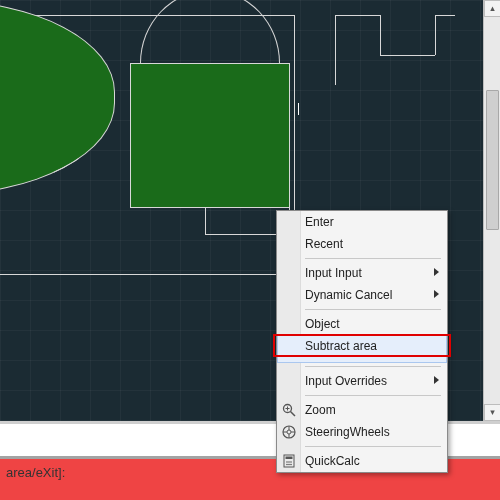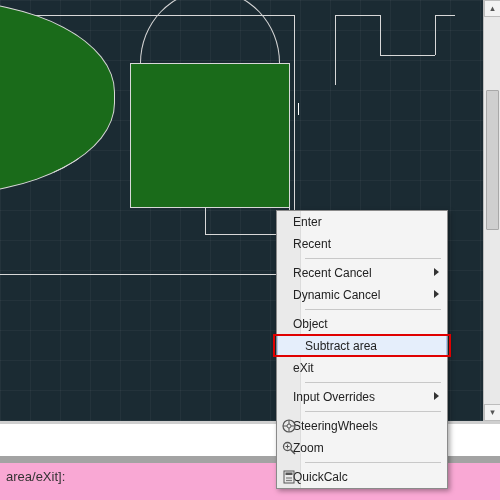--- a/index.html
+++ b/index.html
@@ -63,22 +63,22 @@
     position: absolute;
     left: 0; top: 421px;
     width: 500px; height: 79px;
     background: #fff;
     border-top: 3px solid #cfcfcf;
   }
   .cmd-row {
     position: absolute;
     left: 0; bottom: 0;
     height: 44px; width: 100%;
-    border-top: 7px solid #a3a3a3;
-    background: #f9a8d4;
+    border-top: 3px solid #a3a3a3;
+    background: #ef4444;
   }
   .cmd-prompt {
     position: absolute;
     left: 6px; top: 6px;
     font-size: 13px;
     color: #333;
   }
 
   
   .context-menu {
@@ -88,29 +88,29 @@
     background: #f4f4f4;
     border: 1px solid #8a8a8a;
     box-shadow: 2px 2px 5px rgba(0,0,0,0.35);
     font-size: 12px;
     color: #222;
     z-index: 50;
   }
   .menu-item {
     position: relative;
     height: 22px;
-    padding-left: 16px;
+    padding-left: 28px;
     padding-right: 16px;
     line-height: 22px;
     cursor: default;
   }
   .menu-item.hover {
     background: #e5eefb;
     border: 1px solid #aac7ef;
-    height: 22px;
+    height: 28px;
     line-height: 20px;
     padding-left: 27px;
   }
   .menu-item.highlight-box {
     position: relative;
   }
   .menu-item .submenu-arrow {
     position: absolute;
     right: 8px; top: 6px;
     width: 0; height: 0;
@@ -214,62 +214,59 @@
   <div class="icon-col"></div>
 
   <div class="menu-item">
     <span>Enter</span>
   </div>
   <div class="menu-item">
     <span>Recent</span>
   </div>
   <div class="menu-sep"></div>
   <div class="menu-item">
-    <span>Recent Cancel</span>
+    <span>Input Input</span>
     <span class="submenu-arrow"></span>
   </div>
   <div class="menu-item">
     <span>Dynamic Cancel</span>
     <span class="submenu-arrow"></span>
   </div>
   <div class="menu-sep"></div>
   <div class="menu-item">
     <span>Object</span>
   </div>
   <div class="menu-item hover highlight-box">
     <span>Subtract area</span>
   </div>
-  <div class="menu-item">
-    <span>eXit</span>
-  </div>
   <div class="menu-sep"></div>
   <div class="menu-item">
     <span>Input Overrides</span>
     <span class="submenu-arrow"></span>
   </div>
   <div class="menu-sep"></div>
+  <div class="menu-item">
+    <svg class="menu-icon" viewBox="0 0 16 16">
+      <circle cx="6.5" cy="6.5" r="4" stroke="#555" stroke-width="1.3" fill="none"></circle>
+      <line x1="9.5" y1="9.5" x2="14" y2="14" stroke="#555" stroke-width="1.5"></line>
+      <line x1="6.5" y1="4.5" x2="6.5" y2="8.5" stroke="#555" stroke-width="1"></line>
+      <line x1="4.5" y1="6.5" x2="8.5" y2="6.5" stroke="#555" stroke-width="1"></line>
+    </svg>
+    <span>Zoom</span>
+  </div>
   <div class="menu-item">
     <svg class="menu-icon" viewBox="0 0 16 16">
       <circle cx="8" cy="8" r="6" stroke="#555" stroke-width="1.2" fill="none"></circle>
       <circle cx="8" cy="8" r="2" stroke="#555" stroke-width="1" fill="none"></circle>
       <line x1="8" y1="2" x2="8" y2="6" stroke="#555" stroke-width="1"></line>
       <line x1="8" y1="10" x2="8" y2="14" stroke="#555" stroke-width="1"></line>
       <line x1="2" y1="8" x2="6" y2="8" stroke="#555" stroke-width="1"></line>
       <line x1="10" y1="8" x2="14" y2="8" stroke="#555" stroke-width="1"></line>
     </svg>
     <span>SteeringWheels</span>
-  </div>
-  <div class="menu-item">
-    <svg class="menu-icon" viewBox="0 0 16 16">
-      <circle cx="6.5" cy="6.5" r="4" stroke="#555" stroke-width="1.3" fill="none"></circle>
-      <line x1="9.5" y1="9.5" x2="14" y2="14" stroke="#555" stroke-width="1.5"></line>
-      <line x1="6.5" y1="4.5" x2="6.5" y2="8.5" stroke="#555" stroke-width="1"></line>
-      <line x1="4.5" y1="6.5" x2="8.5" y2="6.5" stroke="#555" stroke-width="1"></line>
-    </svg>
-    <span>Zoom</span>
   </div>
   <div class="menu-sep"></div>
   <div class="menu-item">
     <svg class="menu-icon" viewBox="0 0 16 16">
       <rect x="3" y="2" width="10" height="12" stroke="#555" stroke-width="1" fill="none"></rect>
       <rect x="4.5" y="3.5" width="7" height="2.5" fill="#555"></rect>
       <circle cx="6" cy="9" r="0.8" fill="#555"></circle>
         <circle cx="8" cy="9" r="0.8" fill="#555"></circle>
         <circle cx="10" cy="9" r="0.8" fill="#555"></circle>
       <circle cx="6" cy="11.5" r="0.8" fill="#555"></circle>

